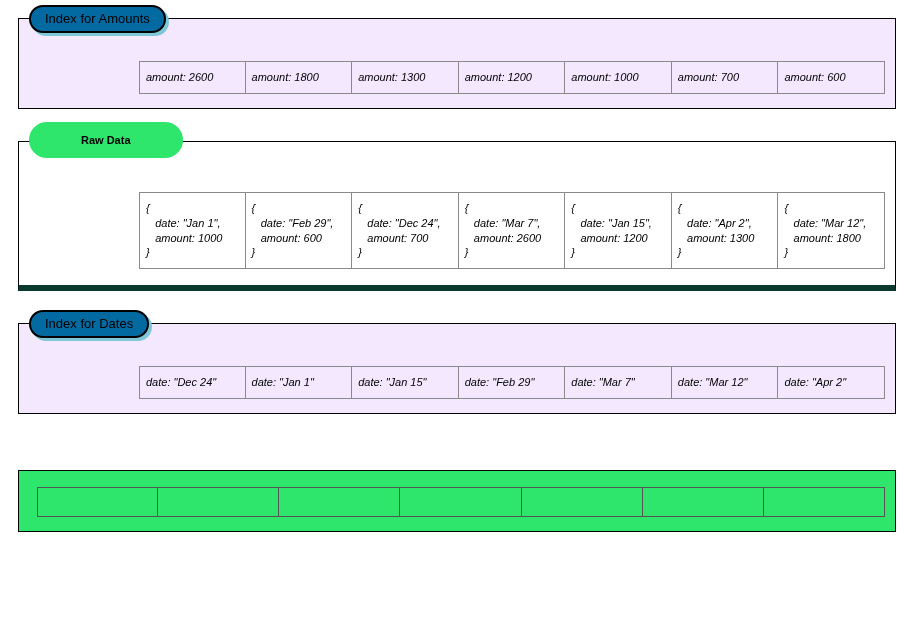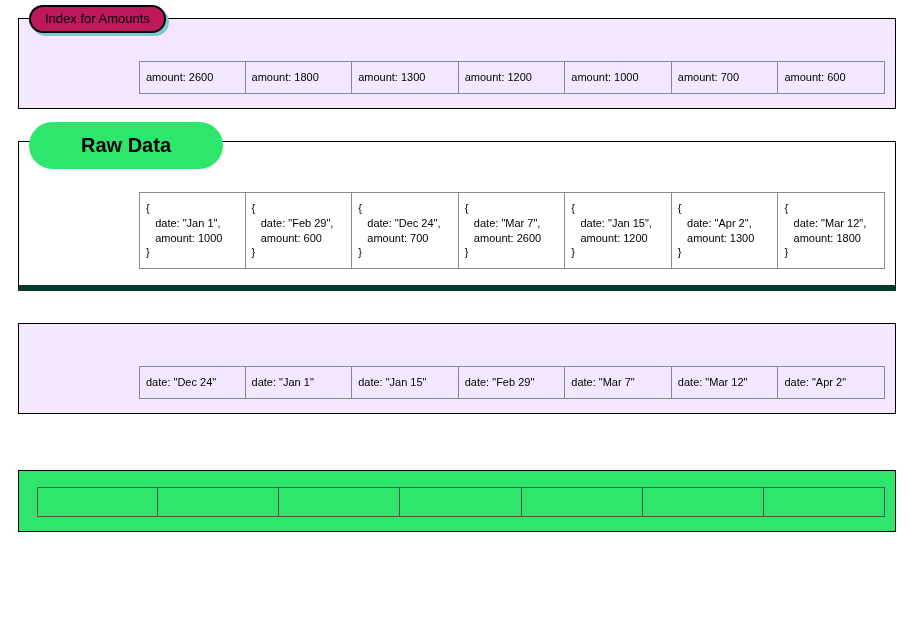--- a/index.html
+++ b/index.html
@@ -24,37 +24,37 @@
 
   .panel.rawdata {
     border-bottom: 6px solid #0a3a2f;
     padding-bottom: 2px;
   }
 
   .pill {
     position: absolute;
     top: -14px;
     left: 10px;
-    background: #be185d;
+    background: #0369a1;
     border: 2px solid #000;
     border-radius: 20px;
     padding: 4px 14px 5px 14px;
     font-weight: 500;
     font-size: 13px;
     box-shadow: 3px 3px 0 0 #7ec7d6;
     white-space: nowrap;
   }
   .pill.green {
     background: #2ee66b;
     box-shadow: none;
     border-color:#2ee66b;
     border-radius: 28px;
     padding: 10px 50px 10px 50px;
     top: -20px;
-    font-size: 20px;
+    font-size: 11px;
     font-weight: 600;
     color:#000;
   }
 
   .inner {
     padding-top: 42px;
     padding-left: 120px;
     padding-right: 10px;
     padding-bottom: 14px;
   }
@@ -79,20 +79,21 @@
     border: 1px solid #8a8a8a;
     padding: 8px 6px;
     font-size: 11px;
     line-height: 1.35;
     min-height: 30px;
     background: transparent;
   }
   .panel.purple .cell,
   .panel.white .cell {
     background: rgba(255,255,255,0);
+    font-style: italic;
   }
   .panel.purple .cell { background: #f3e8ff; }
   .panel.white .cell  { background: #ffffff; }
   .panel.green  .cell { background: #2ee66b; border-color:#555; }
   .cell + .cell { border-left: none; }
 
   .obj { white-space: pre; font-family: Arial, sans-serif; font-size:11px; }
 
   .panel.rawdata .cell { min-height: 58px; }
 </style>
@@ -144,20 +145,21 @@
 }</div>
       <div class="cell obj">{
    date: "Mar 12",
    amount: 1800
 }</div>
     </div>
   </div>
 </div>
 
 <div class="panel purple">
+  <div class="pill">Index for Dates</div>
   <div class="inner">
     <div class="row">
       <div class="cell">date: "Dec 24"</div>
       <div class="cell">date: "Jan 1"</div>
       <div class="cell">date: "Jan 15"</div>
       <div class="cell">date: "Feb 29"</div>
       <div class="cell">date: "Mar 7"</div>
       <div class="cell">date: "Mar 12"</div>
       <div class="cell">date: "Apr 2"</div>
     </div>

